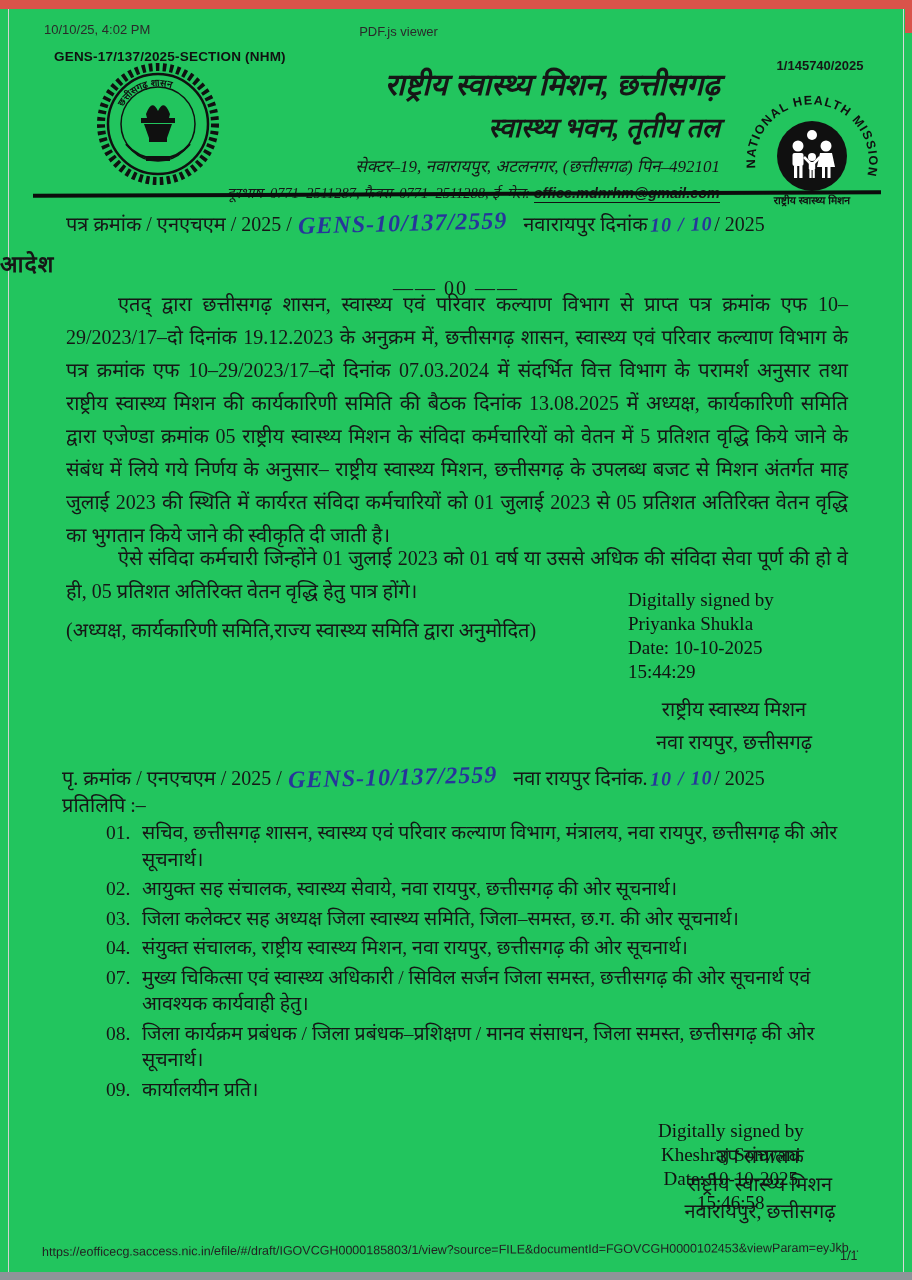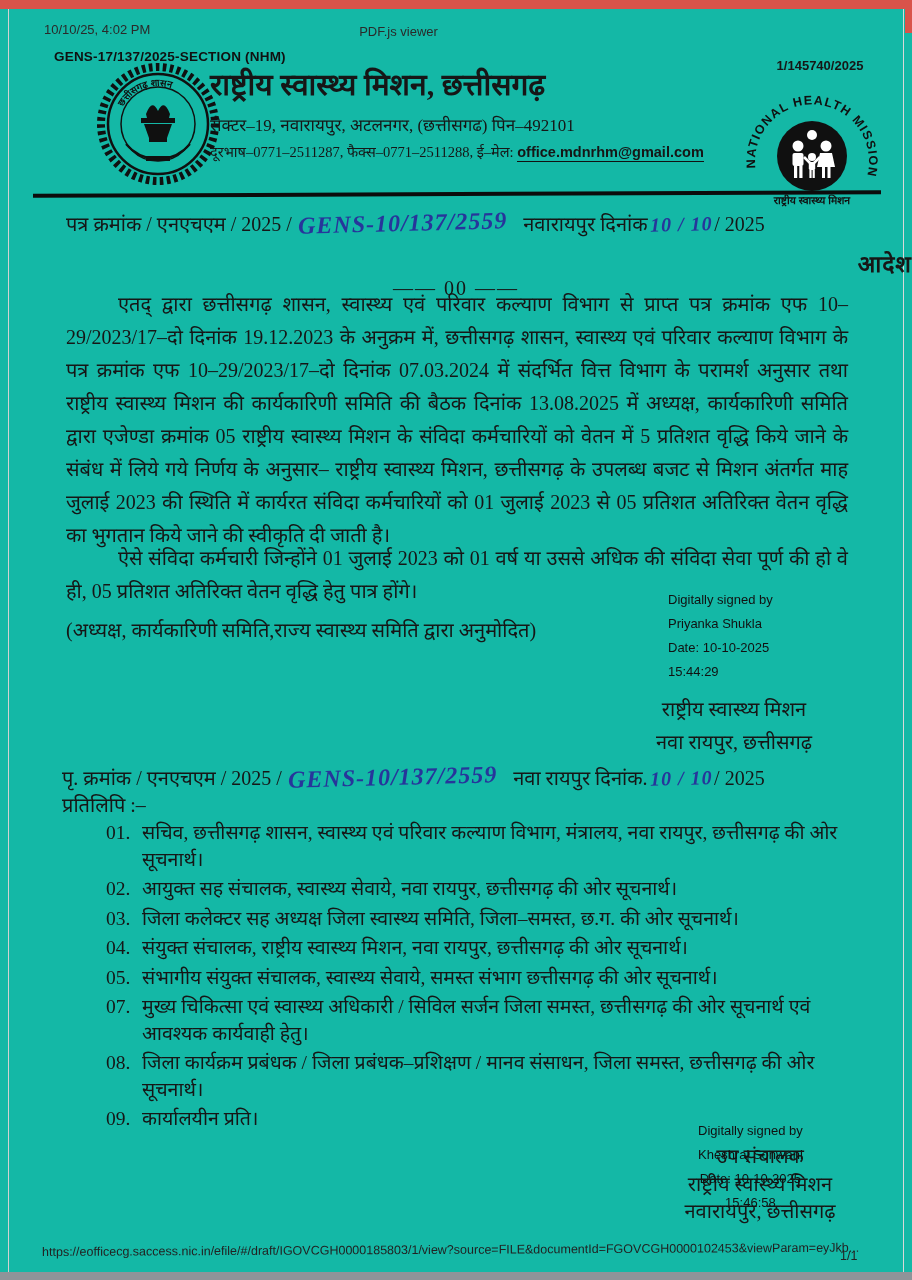--- a/index.html
+++ b/index.html
@@ -1,51 +1,51 @@
 <!DOCTYPE html>
 <html><head>
 <meta charset="utf-8">
 <style>
   html,body{margin:0;padding:0;background:#ffffff;}
-  #screen{position:relative;width:912px;height:1280px;background:#14b8a6;overflow:hidden;
+  #screen{position:relative;width:912px;height:1280px;background:#22c55e;overflow:hidden;
           font-family:"Liberation Serif","DejaVu Serif",serif;color:#161616;}
   .abs{position:absolute;}
   .sans{font-family:"Liberation Sans","DejaVu Sans",sans-serif;}
   
   #top-bar{left:0;top:0;width:912px;height:9px;background:#d9534a;}
   #top-bar-sliver{right:0;top:9px;width:7px;height:24px;background:#d9534a;}
   #page-edge-left{left:8px;top:9px;width:1px;height:1263px;background:#d2d2d2;}
   #page-edge-right{left:903px;top:9px;width:1px;height:1263px;background:#d8d8d8;}
   #bottom-strip{left:0;top:1272px;width:912px;height:8px;background:#8f9499;}
   .chrome-text{font-size:13px;color:#2a2a2a;}
   
   #file-ref{left:54px;top:49px;font-size:13.5px;font-weight:700;color:#101010;letter-spacing:.2px;}
   #doc-number{left:760px;top:58px;width:120px;text-align:center;font-size:13px;font-weight:700;}
-  #letterhead-center{left:210px;top:66px;width:510px;text-align:left;}
+  #letterhead-center{left:210px;top:66px;width:510px;text-align:right;font-style:italic;}
   #org-line1{font-size:30px;font-weight:700;line-height:1.25;}
   #org-line2{font-size:27px;font-weight:700;margin-top:4px;}
   #lh-address{font-size:17px;margin-top:9px;}
   #lh-contact{font-size:14.5px;margin-top:5px;}
   #lh-email{font-weight:700;border-bottom:1.5px solid #111;padding-bottom:1px;font-family:"Liberation Sans",sans-serif;}
   #header-rule{left:33px;top:192px;width:848px;height:4px;background:#0c0c0c;transform:rotate(-.25deg);}
   
   .refline{white-space:nowrap;font-size:20px;}
   .hw{font-style:italic;color:#27359b;font-size:24px;letter-spacing:1px;display:inline-block;transform:rotate(-1.5deg);margin:0 6px;font-weight:600;}
   .hw-date{font-size:20px;margin:0 2px;}
   #ref1{left:66px;top:210px;}
   #ref2{left:62px;top:764px;}
   
-  #order-heading{left:0;top:247px;width:912px;text-align:right;font-size:23px;font-weight:700;letter-spacing:1px;}
+  #order-heading{left:0;top:247px;width:912px;text-align:left;font-size:23px;font-weight:700;letter-spacing:1px;}
   #order-divider{left:0;top:277px;width:912px;text-align:center;font-size:20px;letter-spacing:2px;}
   .body-para{left:66px;width:782px;font-size:20px;line-height:33px;text-align:justify;text-indent:52px;}
   #para1{top:288px;}
   #para2{top:542px;}
   #approval-note{left:66px;top:616px;font-size:20px;width:560px;}
   
-  .sig-en{font-family:Liberation Sans, sans-serif;font-size:13px;line-height:24px;color:#111;margin-left:40px;}
+  .sig-en{font-family:Liberation Serif, serif;font-size:19px;line-height:24px;color:#111;}
   #sig1-en{left:628px;top:588px;}
   #sig1-designation{left:588px;top:693px;width:292px;text-align:center;font-size:20px;line-height:33px;}
   #copy-label{left:62px;top:791px;font-size:20px;}
   
   #copies{left:106px;top:820px;width:748px;}
   .copy-item{display:flex;font-size:19.5px;line-height:26.5px;margin-bottom:3px;}
   .copy-num{width:36px;flex:0 0 36px;}
   .copy-text{flex:1;}
   
   #sig2-designation{left:628px;top:1143px;width:264px;text-align:center;font-size:20px;line-height:27.5px;}
@@ -113,20 +113,21 @@
       <circle cx="70" cy="81" r="4" fill="#ffffff"></circle>
       <rect x="66.8" y="86" width="6.4" height="8" rx="1.5" fill="#ffffff"></rect>
       <rect x="67.4" y="94" width="2.2" height="8" fill="#ffffff"></rect>
       <rect x="70.6" y="94" width="2.2" height="8" fill="#ffffff"></rect>
       <text x="70" y="128" text-anchor="middle" font-size="10.5" font-weight="bold">राष्ट्रीय स्वास्थ्य मिशन</text>
     </svg>
   </div>
 
   <div id="letterhead-center" class="abs">
     <div id="org-line1">राष्ट्रीय स्वास्थ्य मिशन, छत्तीसगढ़</div>
+    <div id="org-line2">स्वास्थ्य भवन, तृतीय तल</div>
     <div id="lh-address">सेक्टर–19, नवारायपुर, अटलनगर, (छत्तीसगढ) पिन–492101</div>
     <div id="lh-contact"><span>दूरभाष–0771–2511287, फैक्स–0771–2511288, ई–मेल: </span><span id="lh-email">office.mdnrhm@gmail.com</span></div>
   </div>
   <div id="header-rule" class="abs"></div>
 
   <div id="ref1" class="abs refline">
     <span>पत्र क्रमांक / एनएचएम / 2025 /</span><span class="hw">GENS-10/137/2559</span>&nbsp;&nbsp;<span>नवारायपुर दिनांक</span><span class="hw hw-date">10 / 10</span><span>/ 2025</span>
   </div>
 
   <div id="order-heading" class="abs">आदेश</div>
@@ -163,24 +164,20 @@
       </div>
     <div class="copy-item">
         <span class="copy-num">03.</span>
         <span class="copy-text">जिला कलेक्टर सह अध्यक्ष जिला स्वास्थ्य समिति, जिला–समस्त, छ.ग. की ओर सूचनार्थ।</span>
       </div>
     <div class="copy-item">
         <span class="copy-num">04.</span>
         <span class="copy-text">संयुक्त संचालक, राष्ट्रीय स्वास्थ्य मिशन, नवा रायपुर, छत्तीसगढ़ की ओर सूचनार्थ।</span>
       </div>
     <div class="copy-item">
-        <span class="copy-num">05.</span>
-        <span class="copy-text">संभागीय संयुक्त संचालक, स्वास्थ्य सेवाये, समस्त संभाग छत्तीसगढ़ की ओर सूचनार्थ।</span>
-      </div>
-    <div class="copy-item">
         <span class="copy-num">07.</span>
         <span class="copy-text">मुख्य चिकित्सा एवं स्वास्थ्य अधिकारी / सिविल सर्जन जिला समस्त, छत्तीसगढ़ की ओर सूचनार्थ एवं आवश्यक कार्यवाही हेतु।</span>
       </div>
     <div class="copy-item">
         <span class="copy-num">08.</span>
         <span class="copy-text">जिला कार्यक्रम प्रबंधक / जिला प्रबंधक–प्रशिक्षण / मानव संसाधन, जिला समस्त, छत्तीसगढ़ की ओर सूचनार्थ।</span>
       </div>
     <div class="copy-item">
         <span class="copy-num">09.</span>
         <span class="copy-text">कार्यालयीन प्रति।</span>

